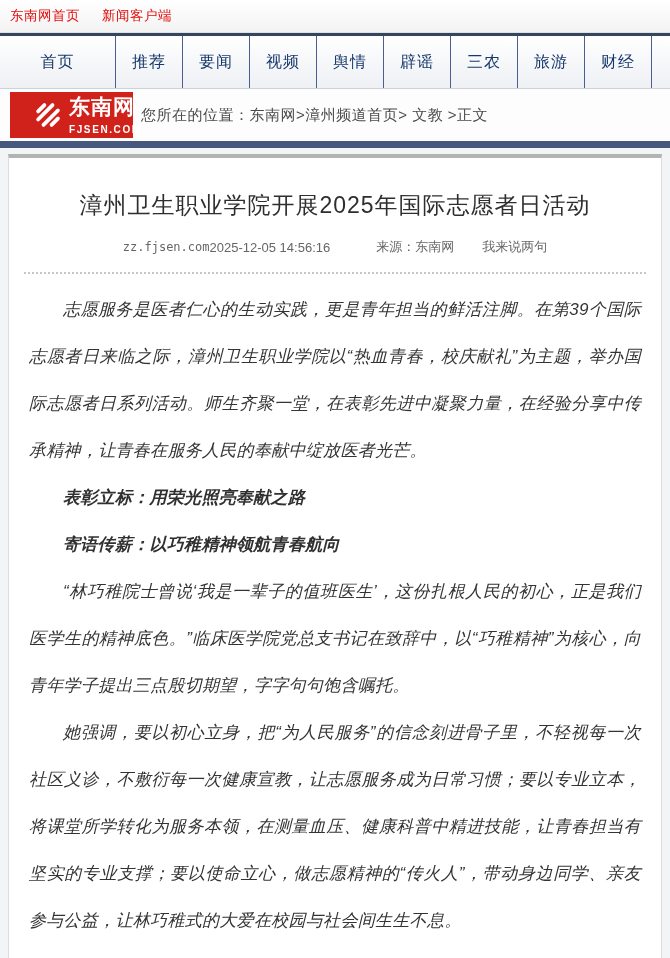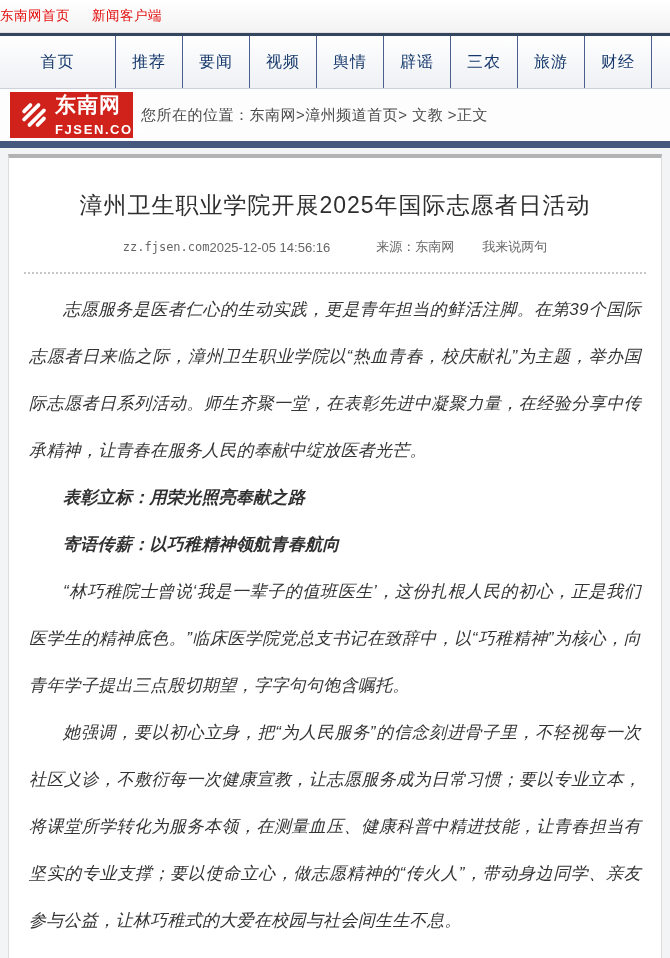--- a/index.html
+++ b/index.html
@@ -8,21 +8,21 @@
     font-family:"Liberation Sans","DejaVu Sans",sans-serif;
     background:#f3f4f6;
     position:relative;
   }
   
   .topbar {
     height:33px;
     background:linear-gradient(#ffffff,#f3f3f3);
     border-bottom:1px solid #e2e2e2;
     display:flex; align-items:center;
-    padding-left:0; gap:22px;
+    padding-left:10px; gap:22px;
   }
   .toplink {
     color:#e30b0b; font-size:13.5px; text-decoration:none;
     font-weight:500; letter-spacing:0.5px; cursor:pointer;
   }
   
   .mainnav {
     height:56px;
     border-top:3px solid #33455f;
     background:linear-gradient(#ffffff,#eef0f4);
@@ -41,26 +41,26 @@
   
   .logorow {
     height:52px; background:#fdfdfd;
     display:flex; align-items:center;
   }
   .logo {
     margin-left:10px;
     width:123px; height:46px;
     background:#d0211b;
     display:flex; align-items:center;
-    padding-left:6px; gap:3px;
+    padding-left:20px; gap:3px;
     cursor:pointer; flex:0 0 auto;
   }
   .logo-text { display:flex; flex-direction:column; line-height:1; }
   .logo-title { color:#fff; font-size:21px; font-weight:bold; letter-spacing:1px; }
-  .logo-sub { color:#fff; font-size:13px; letter-spacing:1.6px; margin-top:8px; font-weight:bold; }
+  .logo-sub { color:#fff; font-size:10px; letter-spacing:1.6px; margin-top:8px; font-weight:bold; }
   .breadcrumb {
     margin-left:8px; font-size:15px; color:#4a4a4a; letter-spacing:0.5px;
     cursor:pointer;
   }
   
   .navybar { height:7px; background:#46587d; }
   .gap { height:6px; }
   
   .content {
     margin:0 8px;

